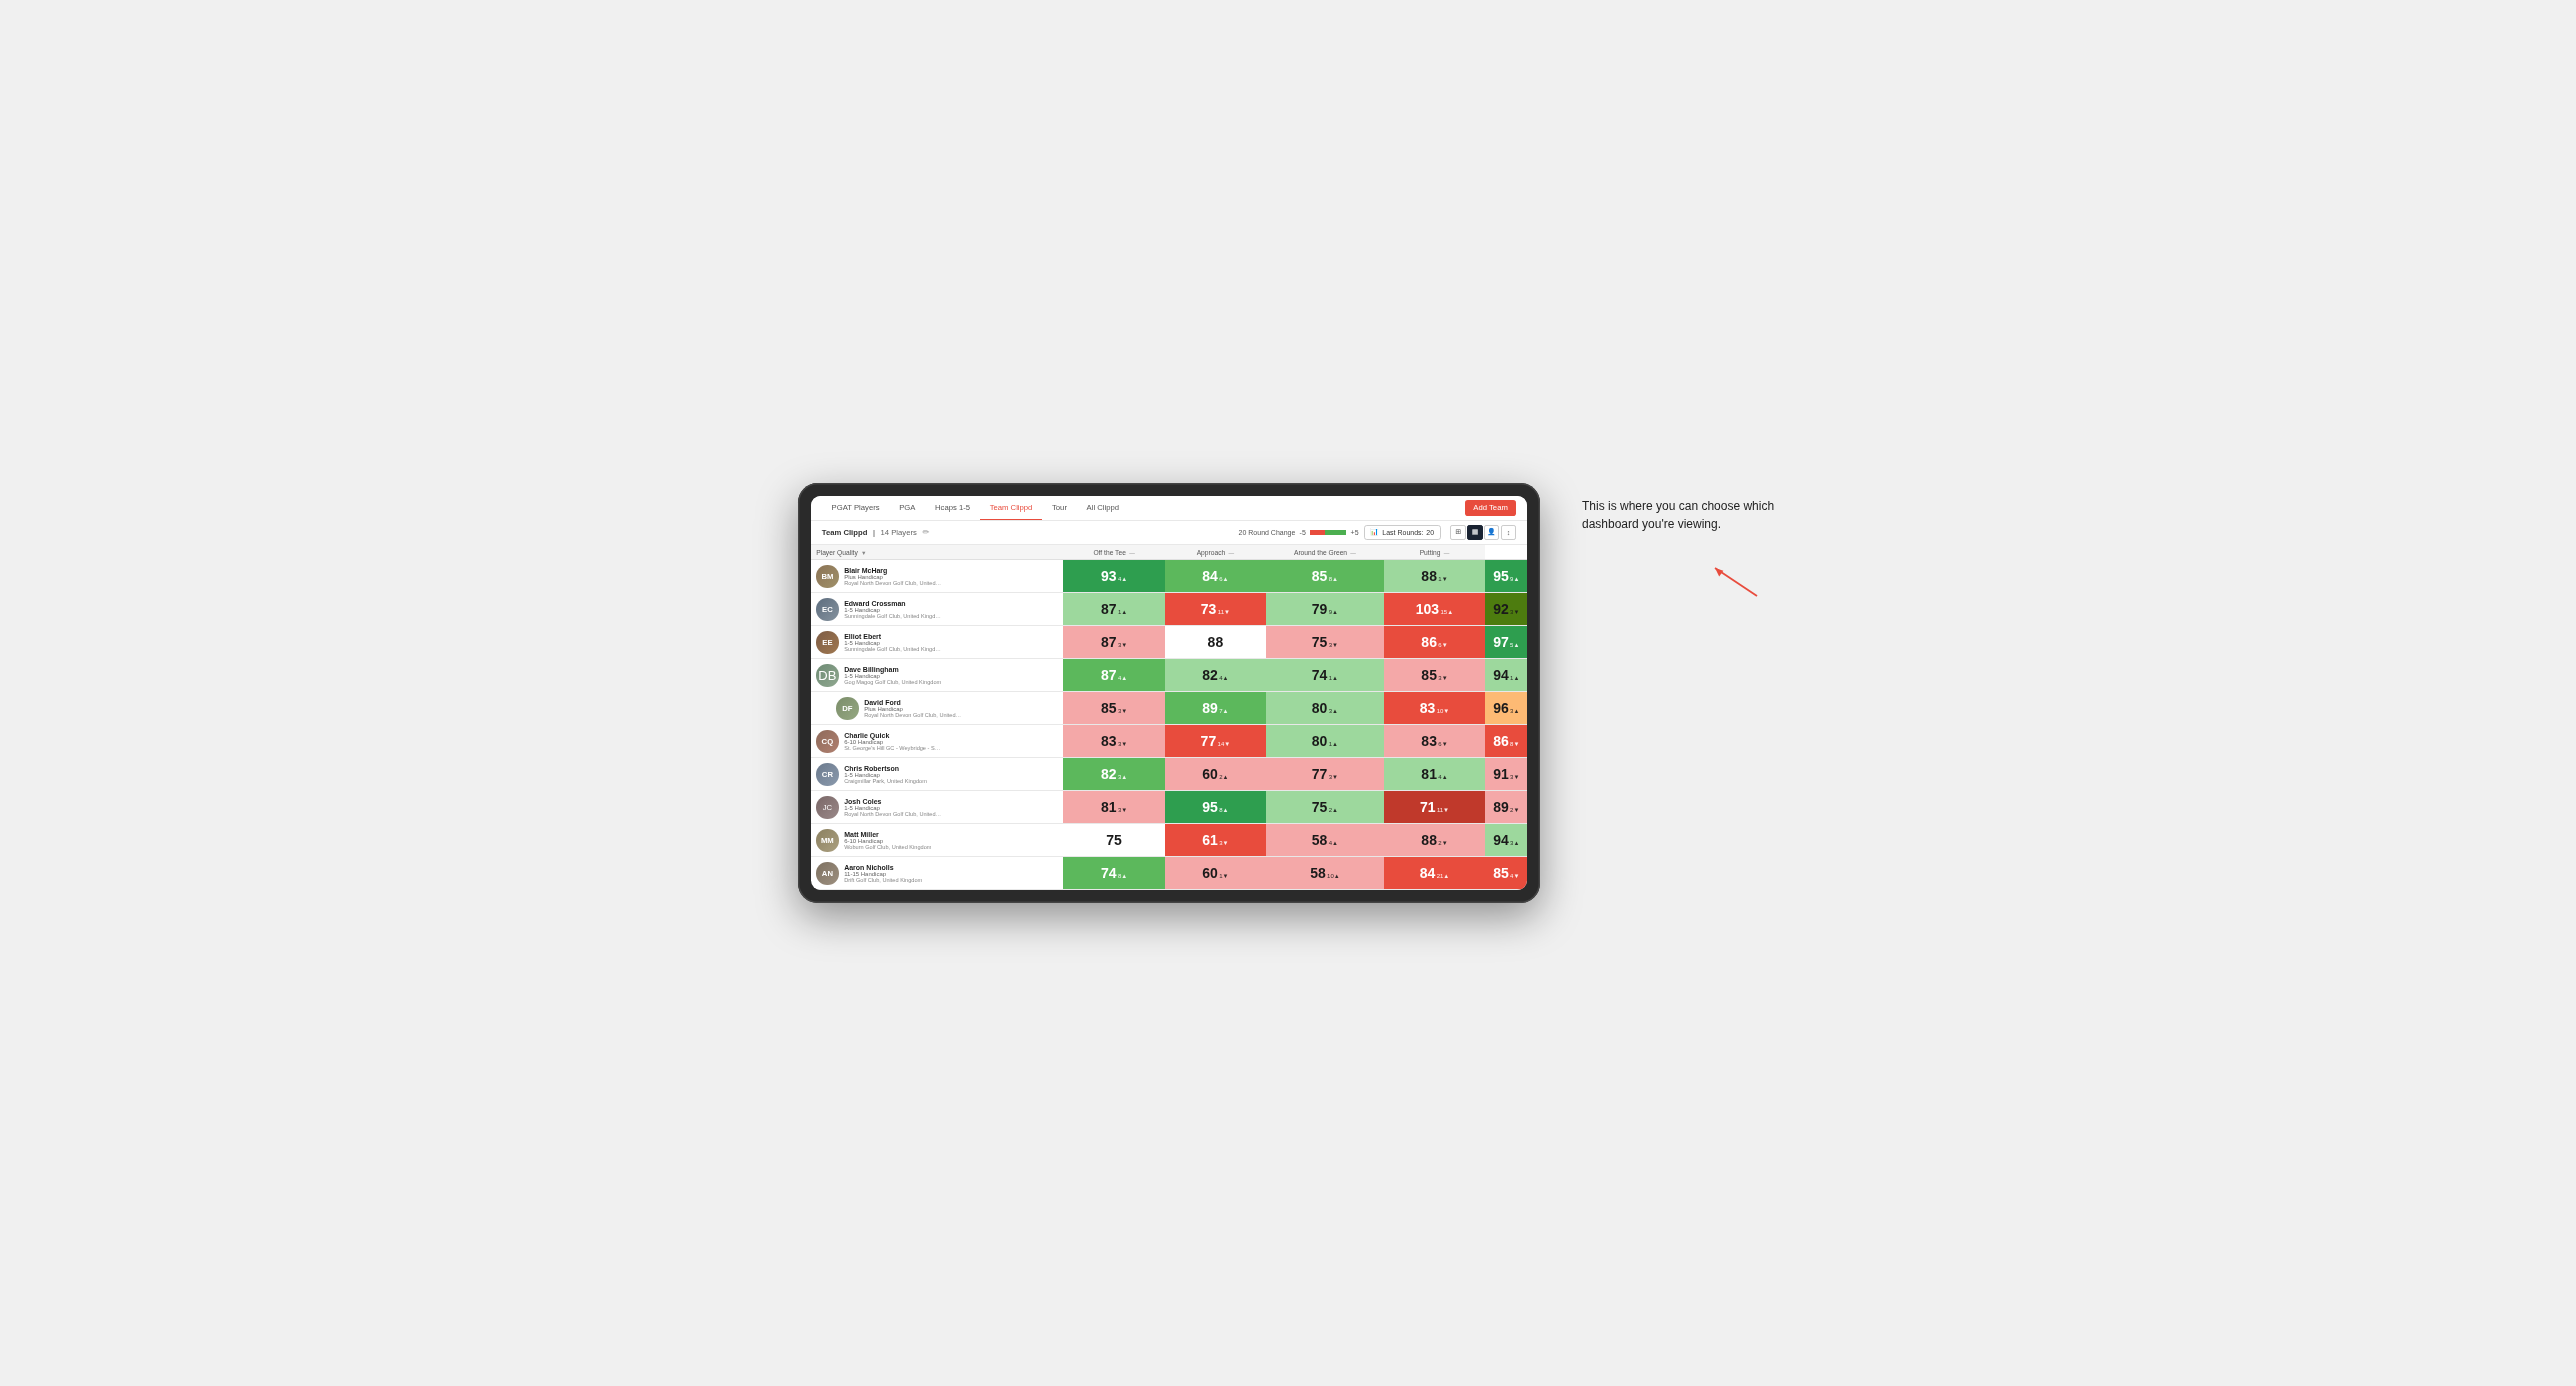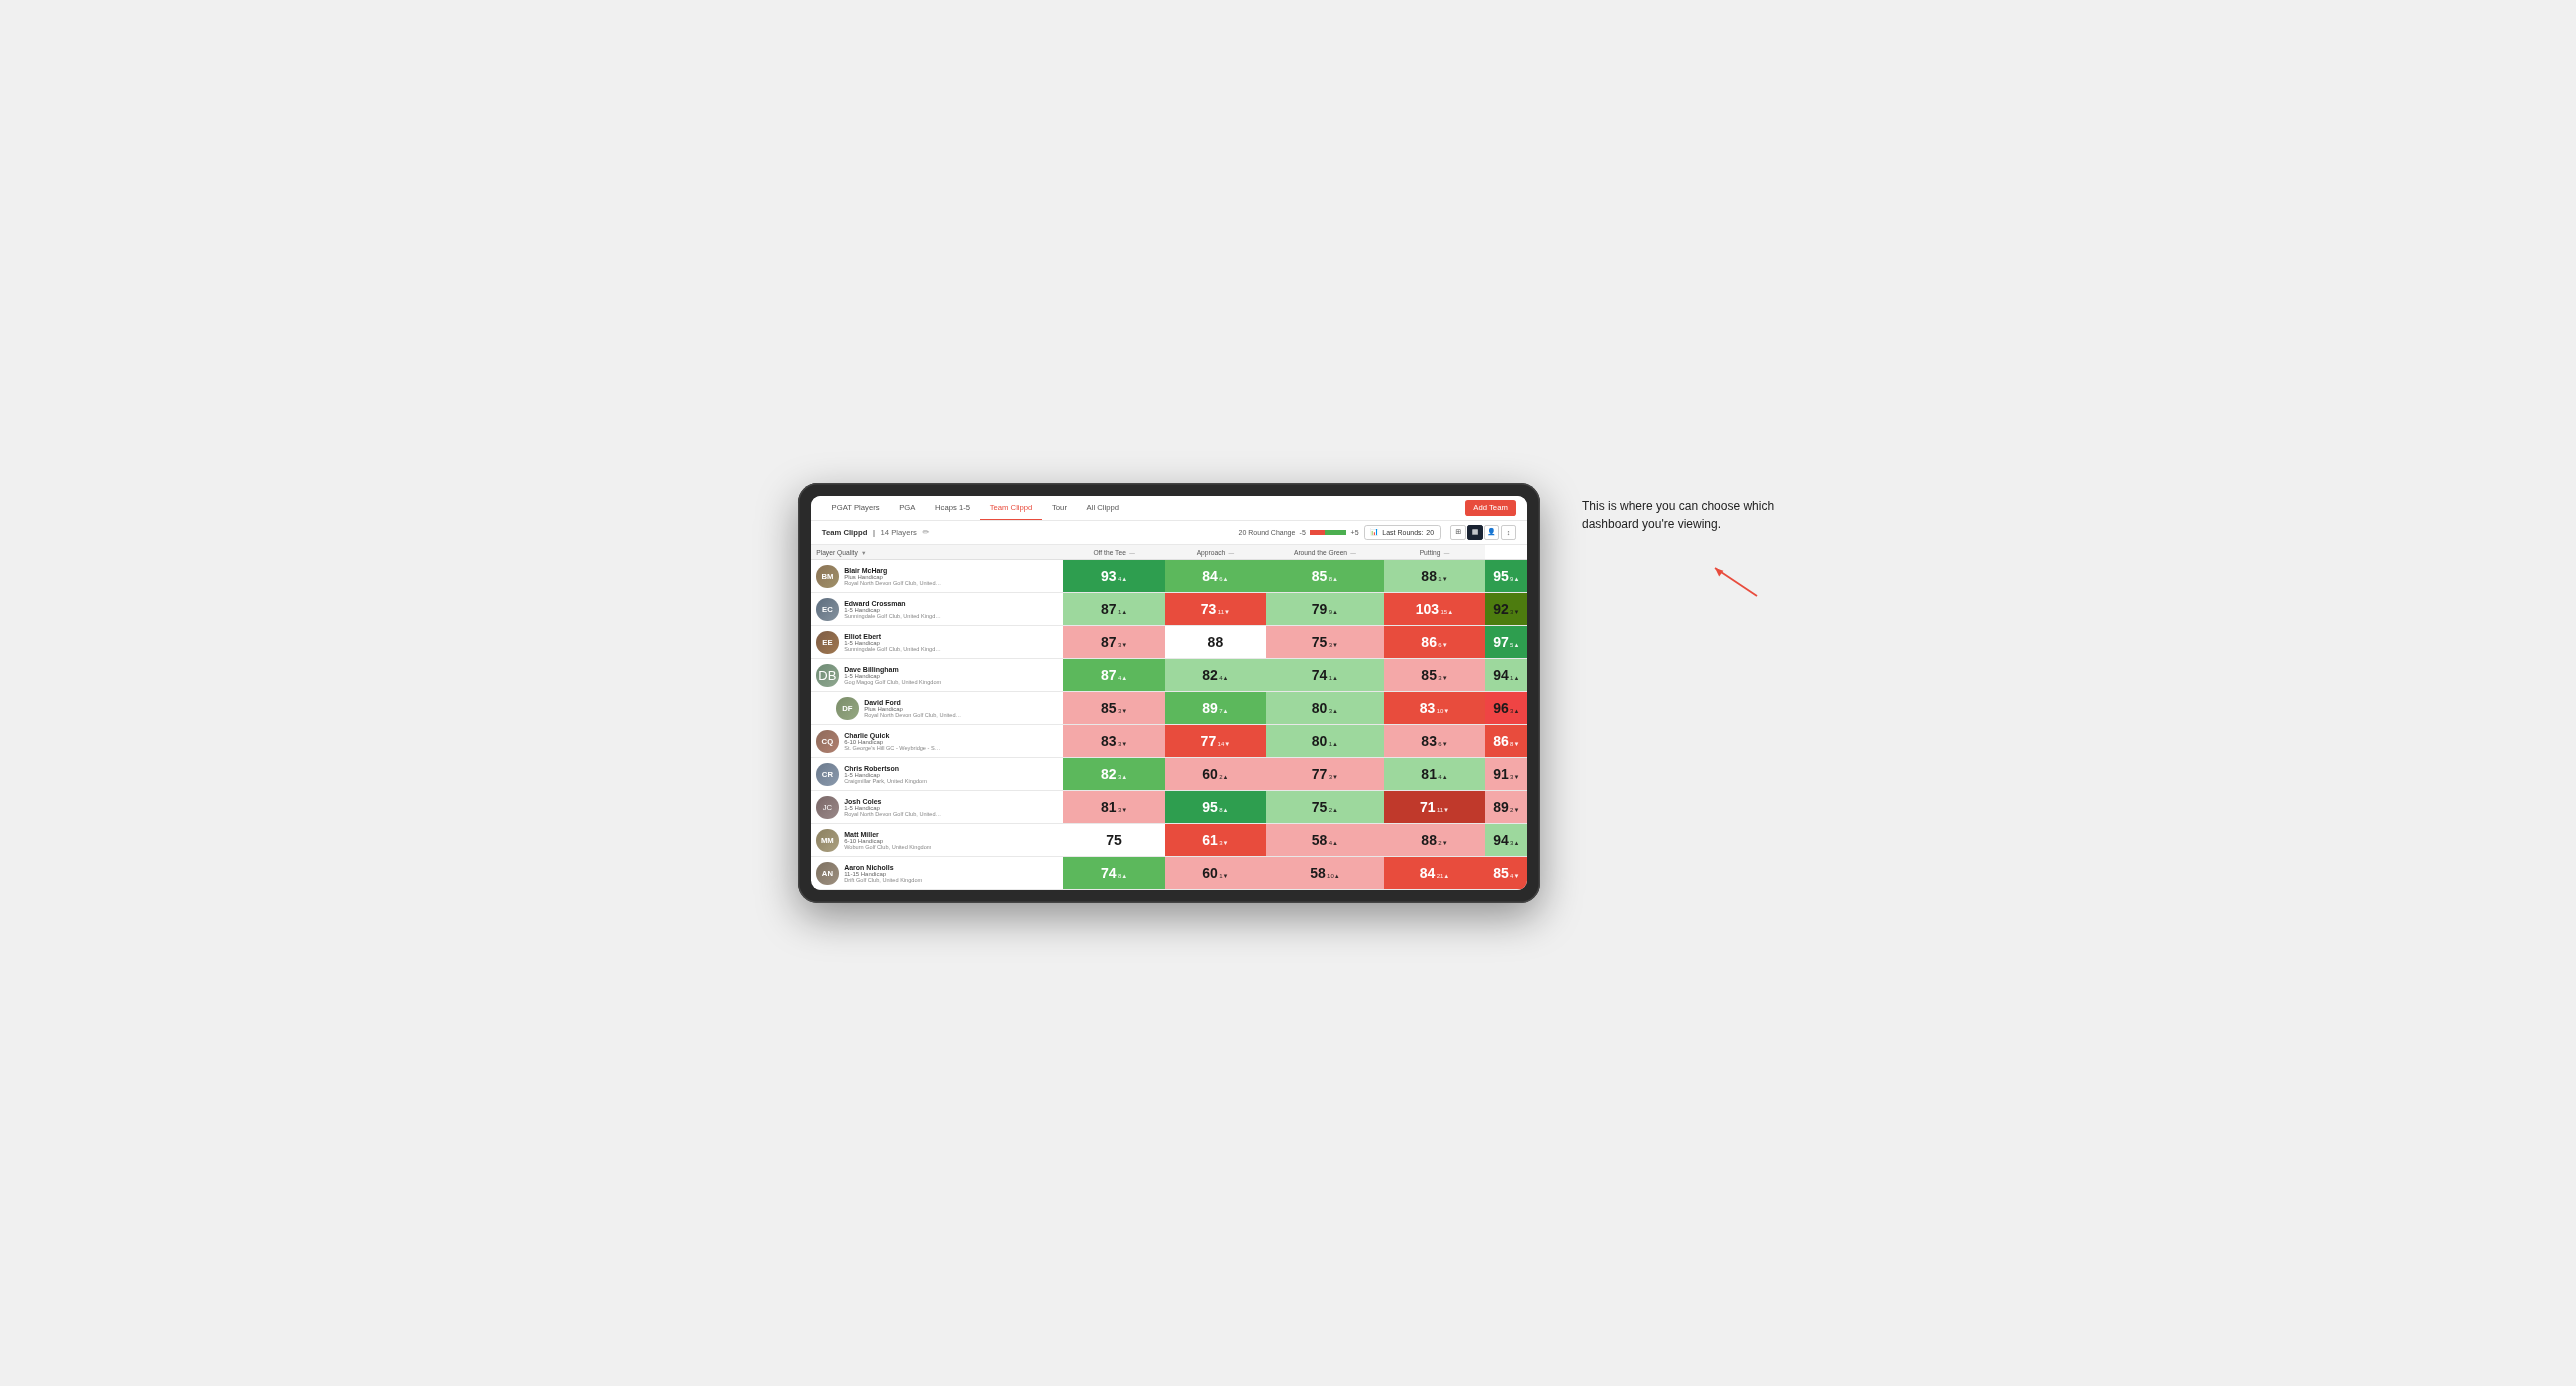--- a/index.html
+++ b/index.html
@@ -634,21 +634,21 @@
           <span class="score">80</span>
           <span class="change" style="color:#1a1a1a;opacity:0.9;">3▲</span>
         </div>
                 </td>
                 <td class="metric-cell" style="background-color: rgb(232, 76, 61);">
         <div class="metric-value-box" style="color:#fff">
           <span class="score">83</span>
           <span class="change" style="color:#fff;opacity:0.9;">10▼</span>
         </div>
                 </td>
-                <td class="metric-cell" style="background-color: #ef4444;">
+                <td class="metric-cell" style="background-color: #fdba74;">
         <div class="metric-value-box" style="color:#1a1a1a">
           <span class="score">96</span>
           <span class="change" style="color:#1a1a1a;opacity:0.9;">3▲</span>
         </div>
                 </td>
               </tr>
               <tr class="data-row">
                 <td class="player-col">
       <div class="player-info">
         <div class="player-avatar av-6">

